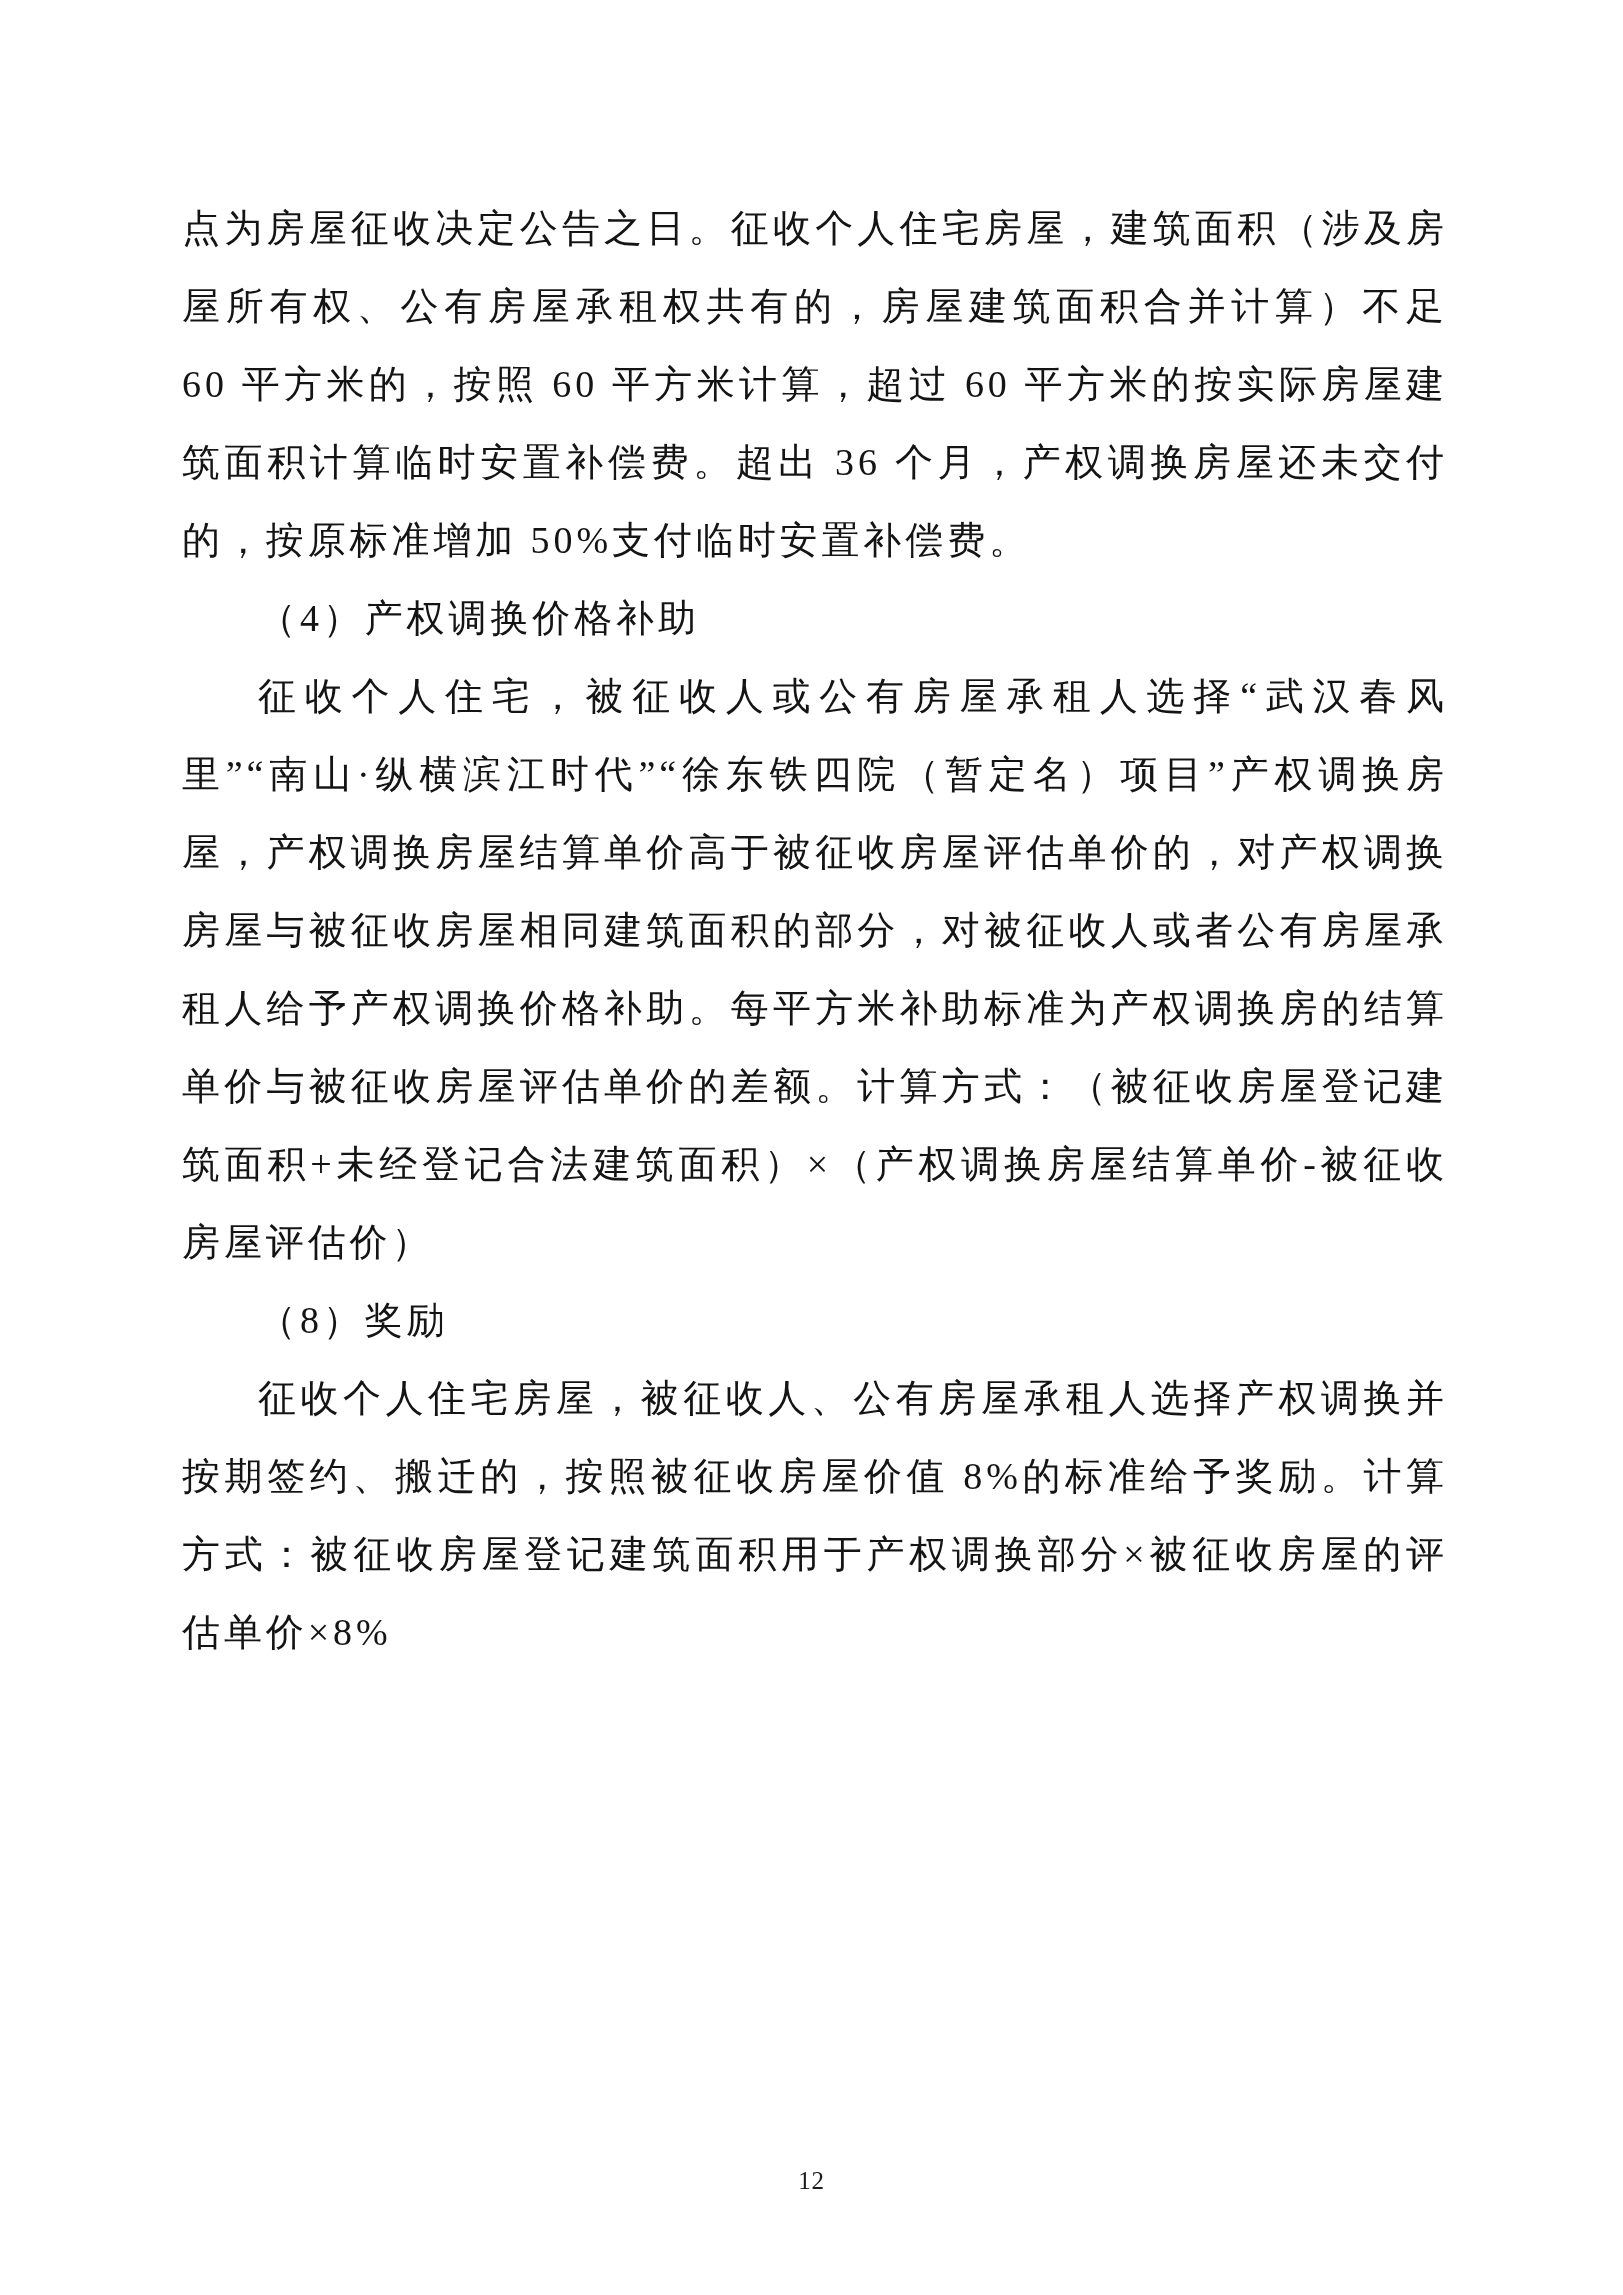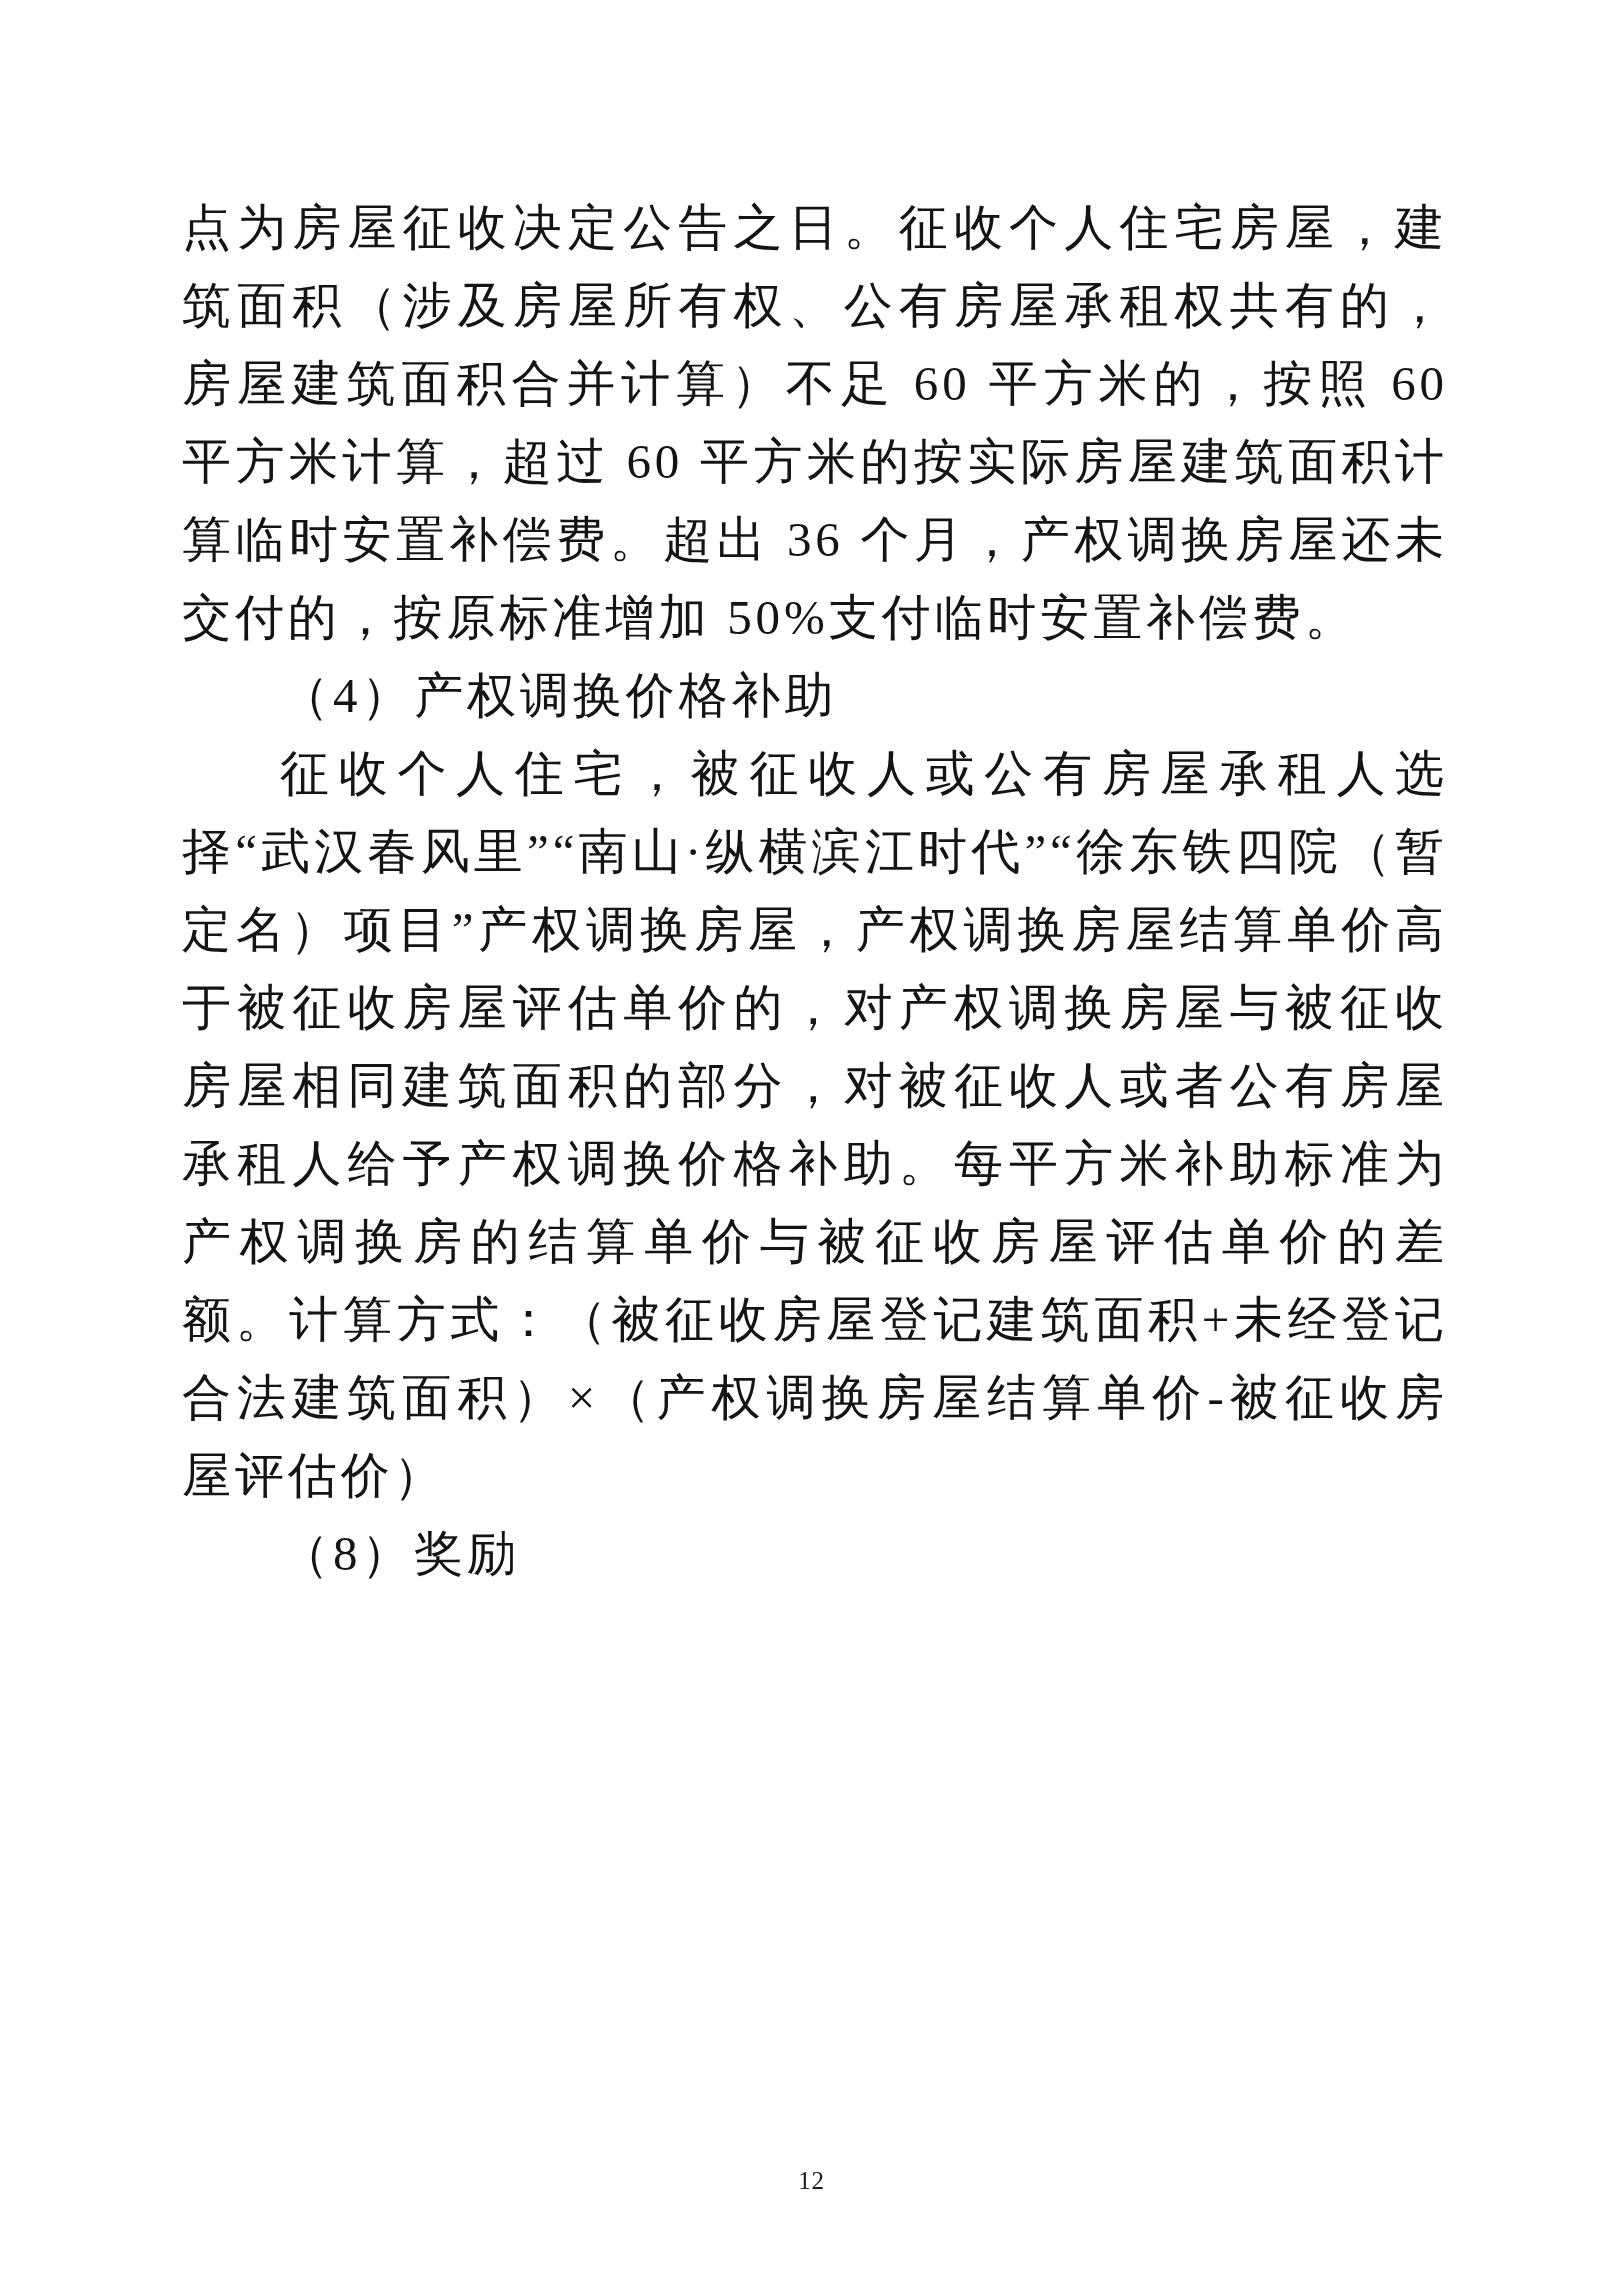--- a/index.html
+++ b/index.html
@@ -18,21 +18,21 @@
   .page {
     position: absolute;
     inset: 0;
     background: #ffffff;
   }
   .content {
     position: absolute;
     left: 182px;
     top: 189px;
     width: 1266px;
-    font-size: 49px;
+    font-size: 38px;
     line-height: 78px;
     letter-spacing: 3.9px;
     text-align: justify;
     text-justify: inter-ideograph;
   }
   .para {
     margin: 0;
     padding: 0;
   }
   .para.indent {
@@ -52,16 +52,17 @@
 </style>
 </head>
 <body>
 
 <div class="page">
   <div class="content">
       <p class="para">点为房屋征收决定公告之日。征收个人住宅房屋，建筑面积（涉及房屋所有权、公有房屋承租权共有的，房屋建筑面积合并计算）不足 60 平方米的，按照 60 平方米计算，超过 60 平方米的按实际房屋建筑面积计算临时安置补偿费。超出 36 个月，产权调换房屋还未交付的，按原标准增加 50%支付临时安置补偿费。</p>
       <p class="para indent">（4）产权调换价格补助</p>
       <p class="para indent">征收个人住宅，被征收人或公有房屋承租人选择“武汉春风里”“南山·纵横滨江时代”“徐东铁四院（暂定名）项目”产权调换房屋，产权调换房屋结算单价高于被征收房屋评估单价的，对产权调换房屋与被征收房屋相同建筑面积的部分，对被征收人或者公有房屋承租人给予产权调换价格补助。每平方米补助标准为产权调换房的结算单价与被征收房屋评估单价的差额。计算方式：（被征收房屋登记建筑面积+未经登记合法建筑面积）×（产权调换房屋结算单价-被征收房屋评估价）</p>
       <p class="para indent">（8）奖励</p>
+      <p class="para indent">征收个人住宅房屋，被征收人、公有房屋承租人选择产权调换并按期签约、搬迁的，按照被征收房屋价值 8%的标准给予奖励。计算方式：被征收房屋登记建筑面积用于产权调换部分×被征收房屋的评估单价×8%</p>
     </div>
   <div class="footer">12</div>
 </div>
 
 
 </body></html>

